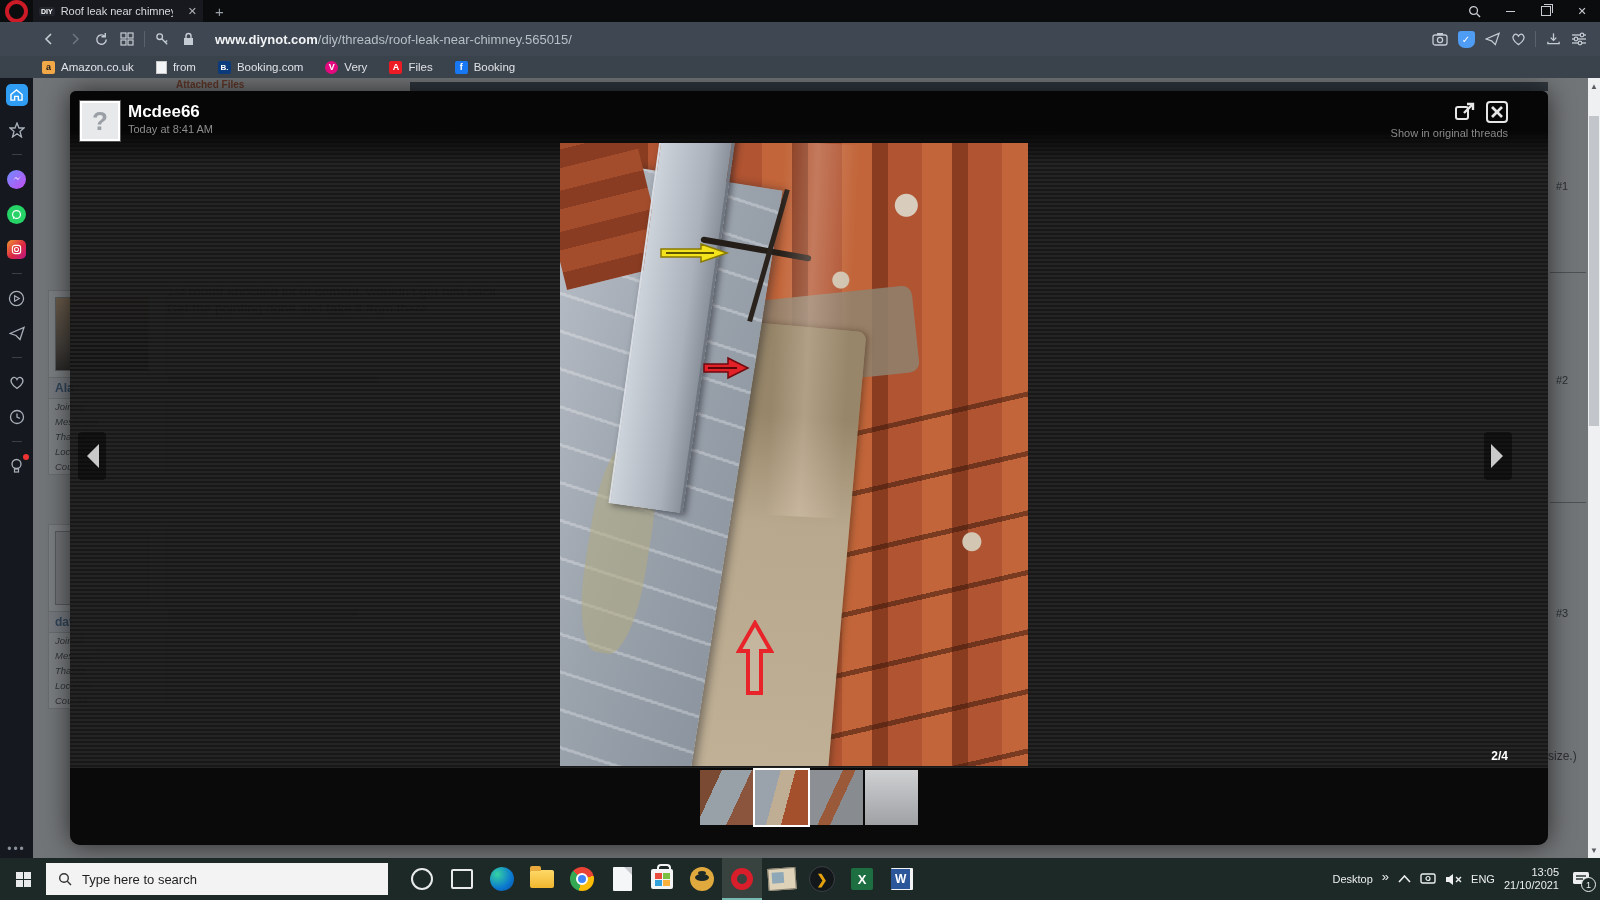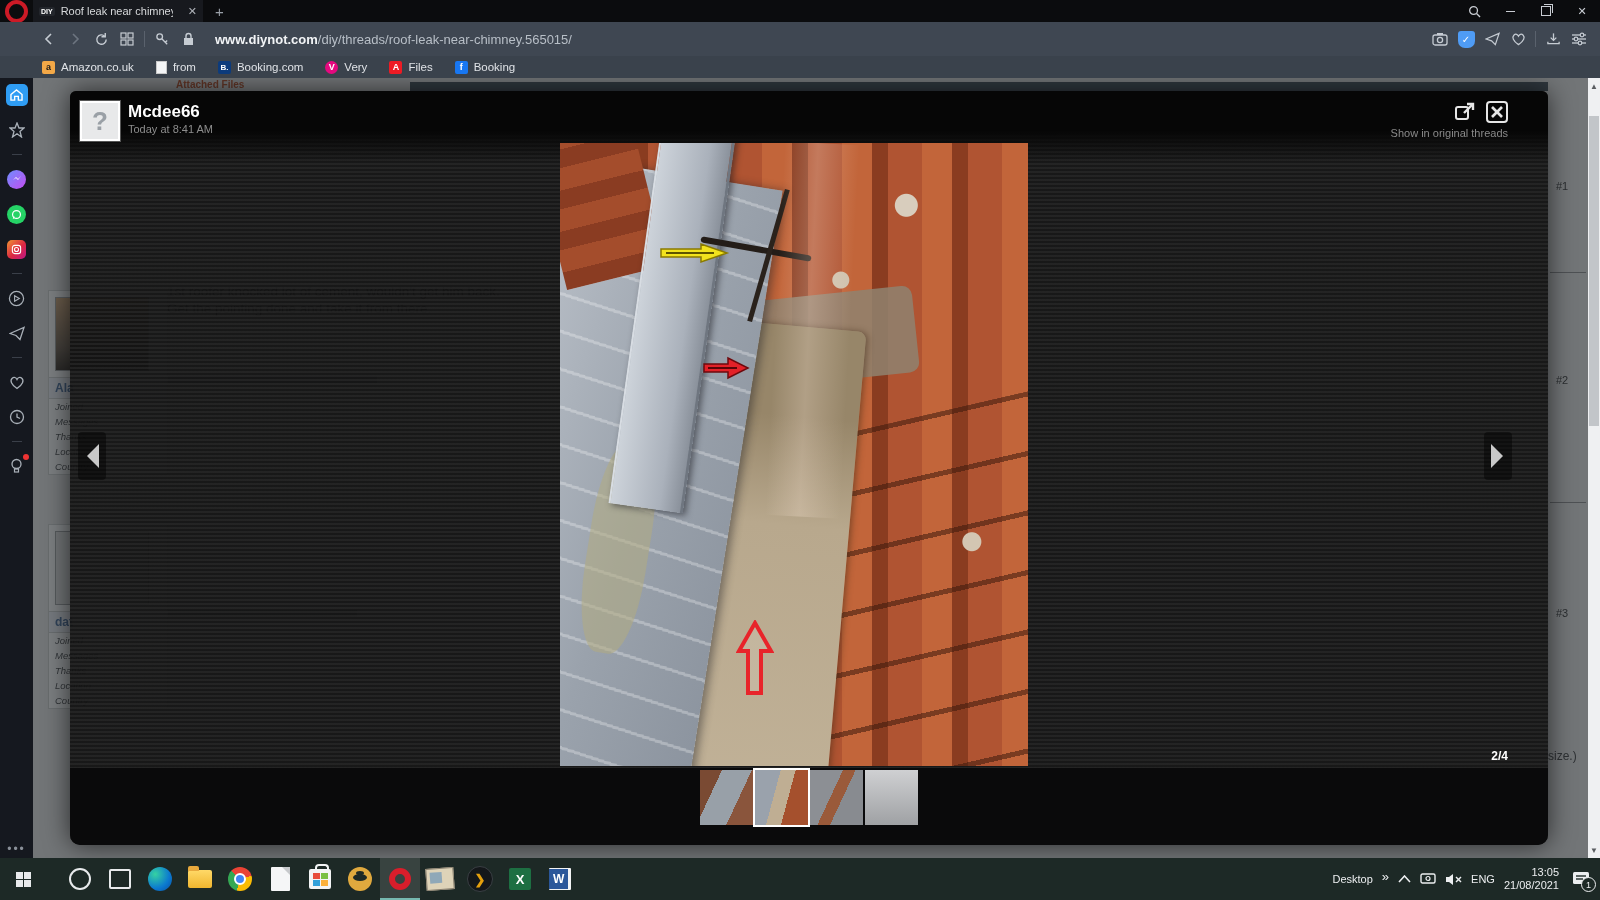--- a/index.html
+++ b/index.html
@@ -517,20 +517,27 @@
 
   <div class="abs taskbar">
     <div class="tb-start">
         <div class="winlogo">
           <i></i>
           <i></i>
           <i></i>
           <i></i>
         </div>
       </div>
+    <div class="searchbox">
+      <svg width="14" height="14" viewBox="0 0 14 14">
+          <circle cx="6" cy="6" r="4.3" fill="none" stroke="#333" stroke-width="1.4"></circle>
+          <line x1="9.3" y1="9.3" x2="13" y2="13" stroke="#333" stroke-width="1.4"></line>
+        </svg>
+      <span>Type here to search</span>
+    </div>
     <div class="tk-ic" style="margin-left:14px">
         <div style="width:18px;height:18px;border:2px solid #e8eaec;border-radius:50%;"></div>
       </div>
     <div class="tk-ic">
         <div style="width:18px;height:16px;border:2px solid #e8eaec;border-radius:2px;"></div>
       </div>
     <div class="tk-ic">
         <div class="edge-ic circ"></div>
       </div>
     <div class="tk-ic">
@@ -586,21 +593,21 @@
           <circle cx="8" cy="5.5" r="2" fill="none" stroke="#eceef0" stroke-width="1.2"></circle>
         </svg>
       <svg width="17" height="13" viewBox="0 0 17 13">
           <path d="M1 4 H4 L8 1 V12 L4 9 H1 Z" fill="#eceef0"></path>
           <line x1="11" y1="4" x2="16" y2="9" stroke="#eceef0" stroke-width="1.4"></line>
           <line x1="16" y1="4" x2="11" y2="9" stroke="#eceef0" stroke-width="1.4"></line>
         </svg>
       <span>ENG</span>
       <div class="timedate">
         <div>13:05</div>
-        <div>21/08/2021</div>
+        <div>21/10/2021</div>
       </div>
       <div class="notif">
         <svg width="20" height="18" viewBox="0 0 20 18">
             <rect x="2" y="2" width="16" height="12" rx="1.5" fill="#eceef0"></rect>
             <line x1="5" y1="6" x2="15" y2="6" stroke="#1d2926" stroke-width="1.4"></line>
             <line x1="5" y1="9" x2="12" y2="9" stroke="#1d2926" stroke-width="1.4"></line>
           </svg>
         <div class="notif-badge">1</div>
       </div>
     </div>

